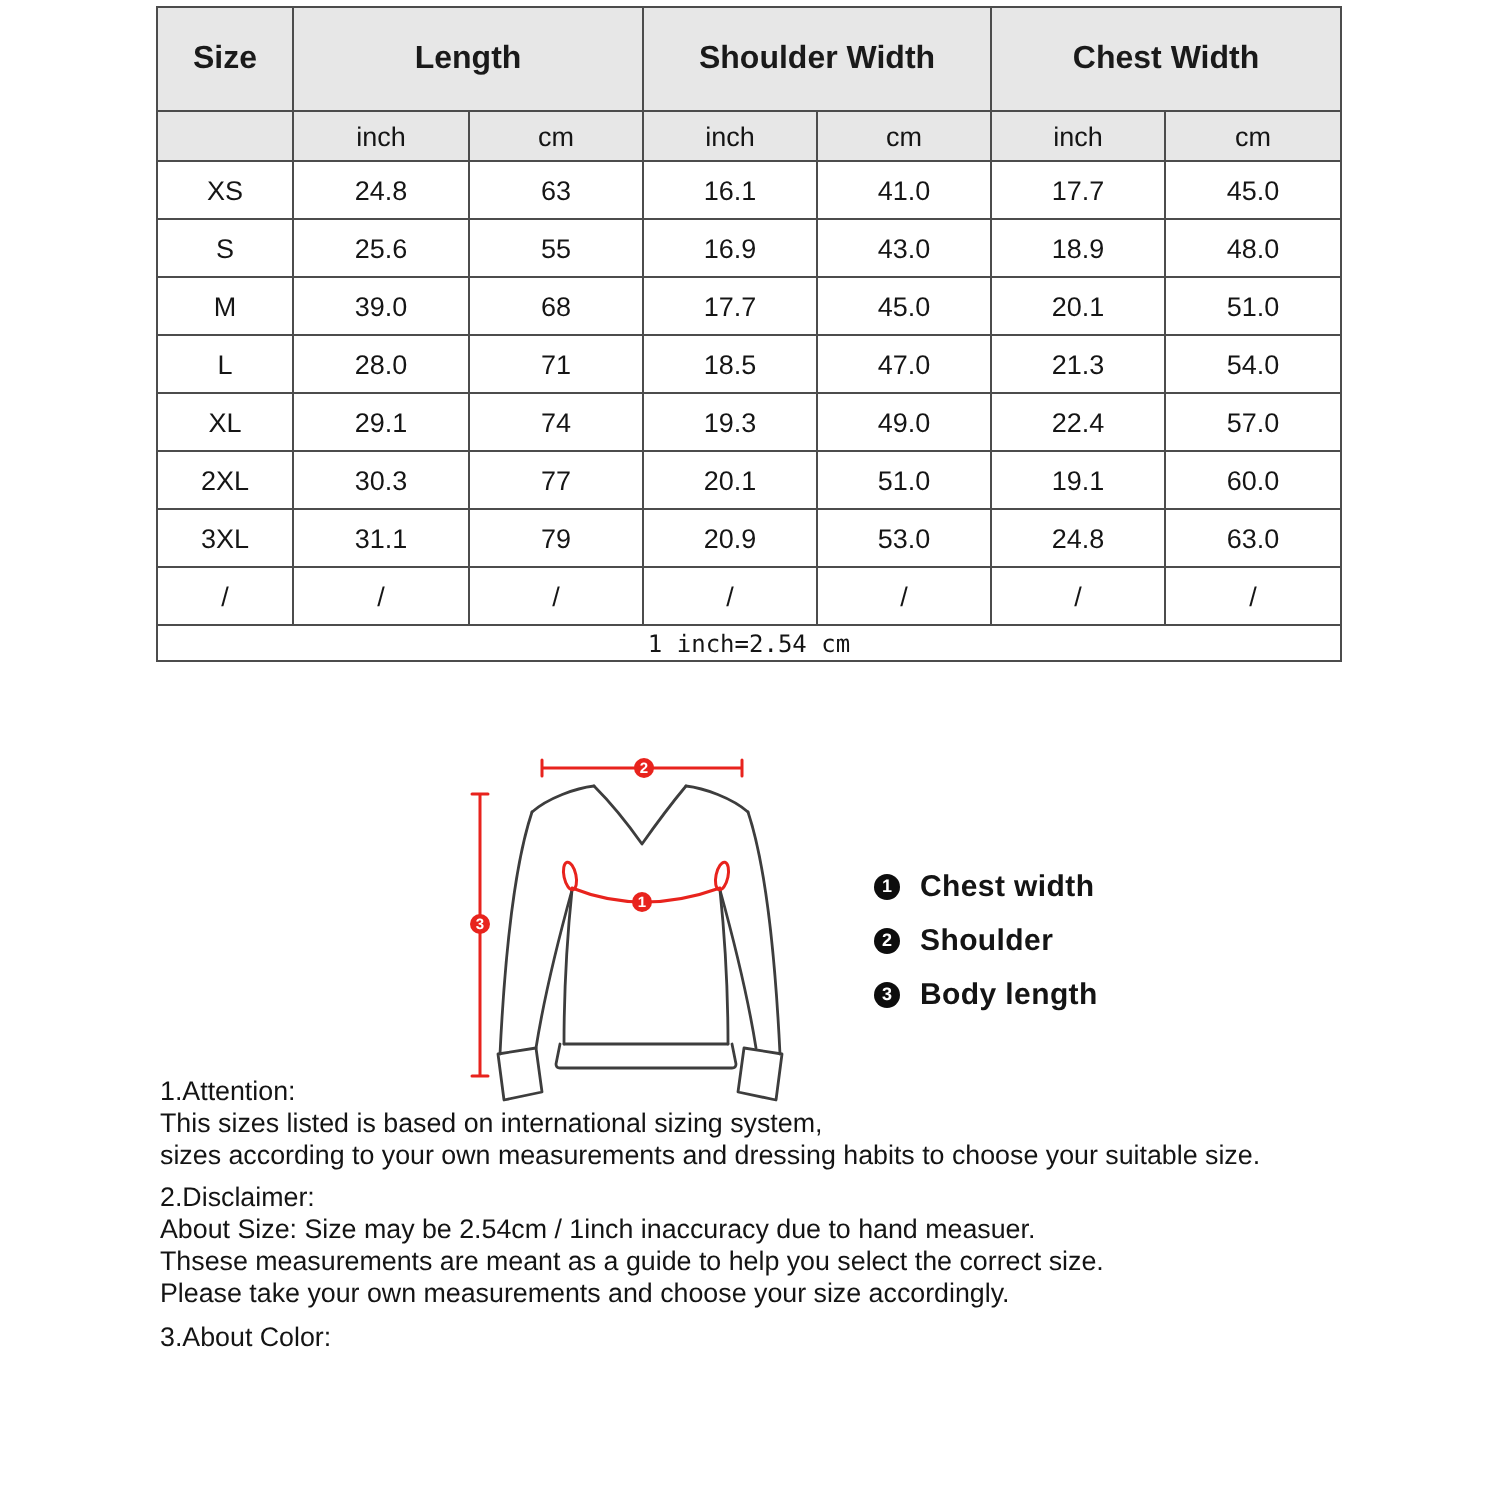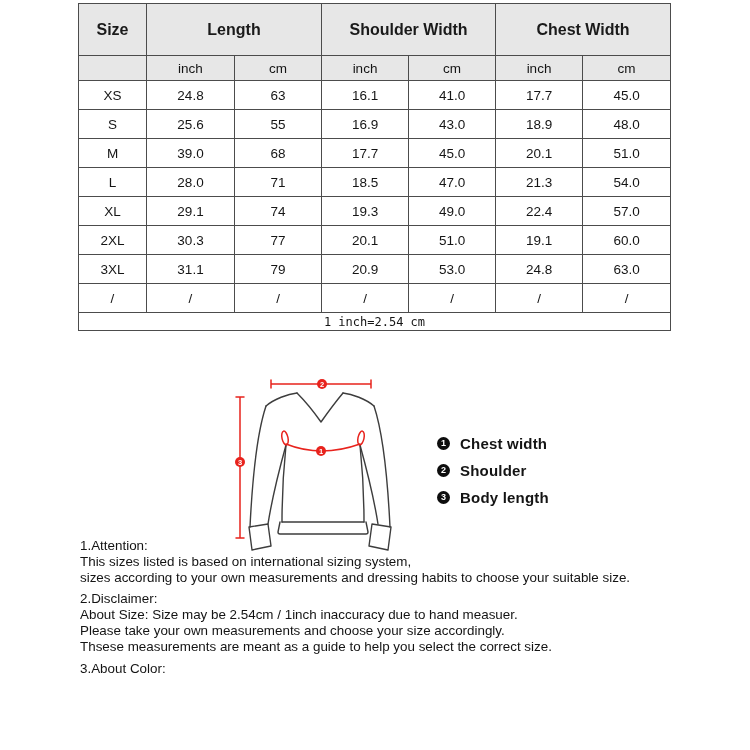--- a/index.html
+++ b/index.html
@@ -202,21 +202,21 @@
 
   <div class="sections">
     <div class="tsec">
       <p>1.Attention:</p>
       <p>This sizes listed is based on international sizing system,</p>
       <p>sizes according to your own measurements and dressing habits to choose your suitable size.</p>
     </div>
     <div class="tsec">
       <p>2.Disclaimer:</p>
       <p>About Size: Size may be 2.54cm / 1inch inaccuracy due to hand measuer.</p>
+      <p>Thsese measurements are meant as a guide to help you select the correct size.</p>
       <p>Please take your own measurements and choose your size accordingly.</p>
-      <p>Thsese measurements are meant as a guide to help you select the correct size.</p>
     </div>
     <div class="tsec">
       <p>3.About Color:</p>
     </div>
   </div>
 
 </div>
 
 </body></html>

